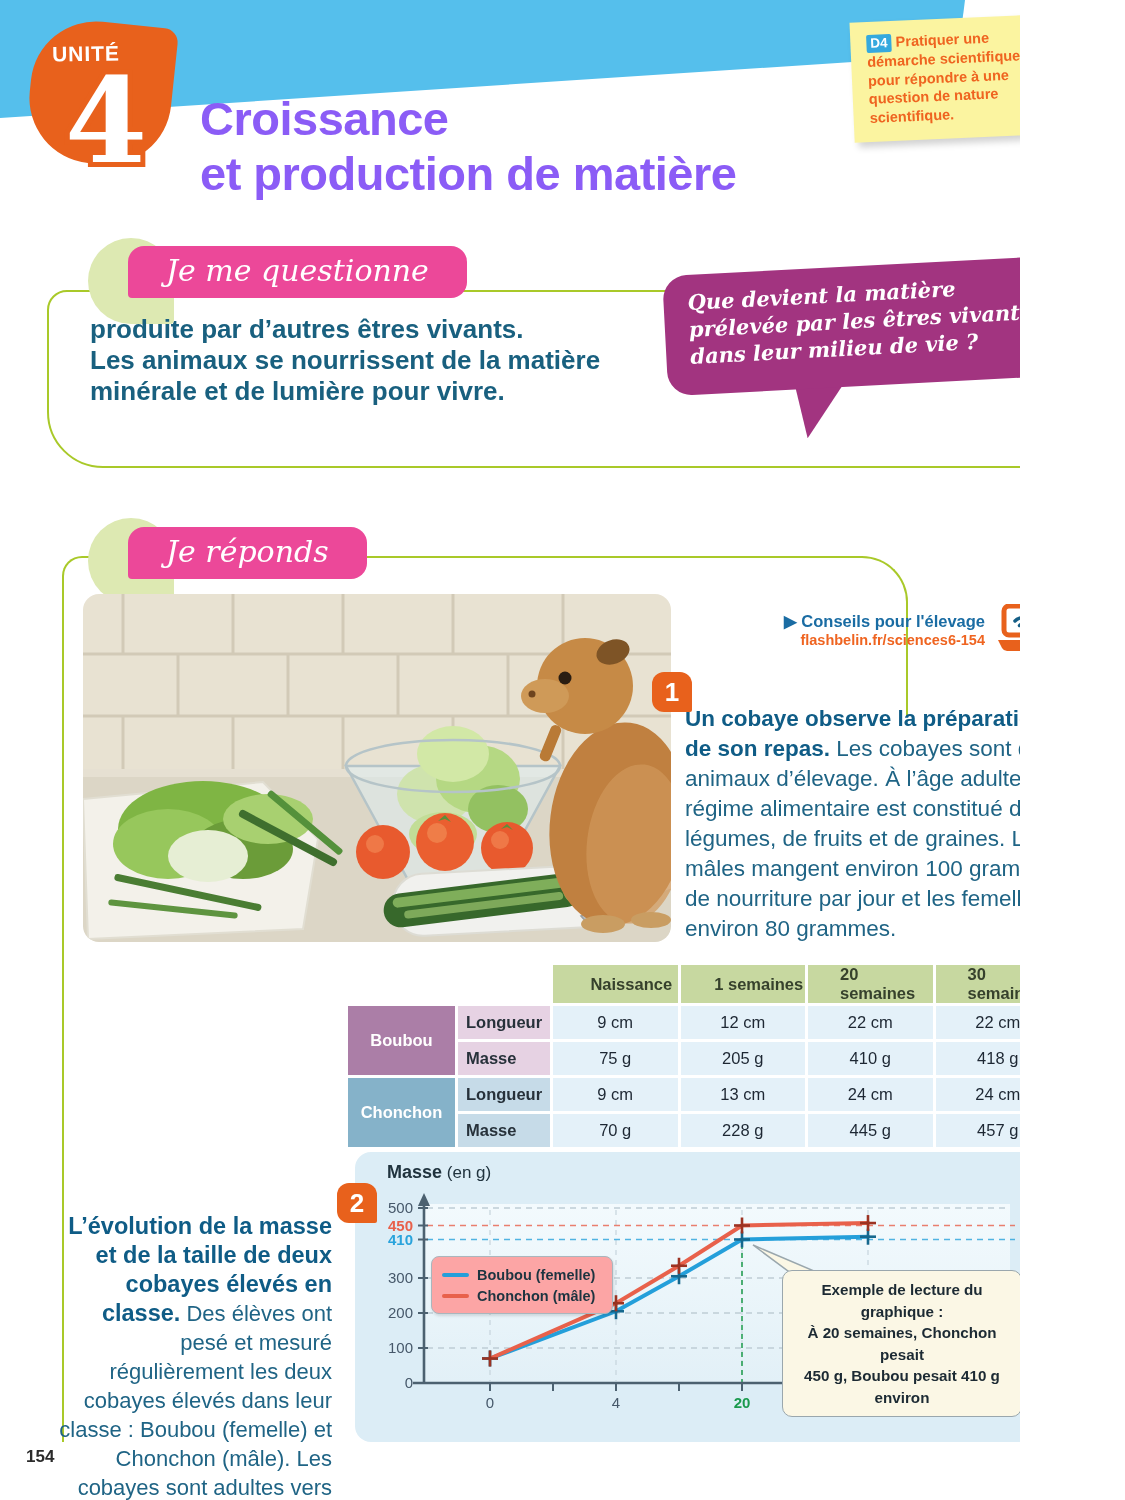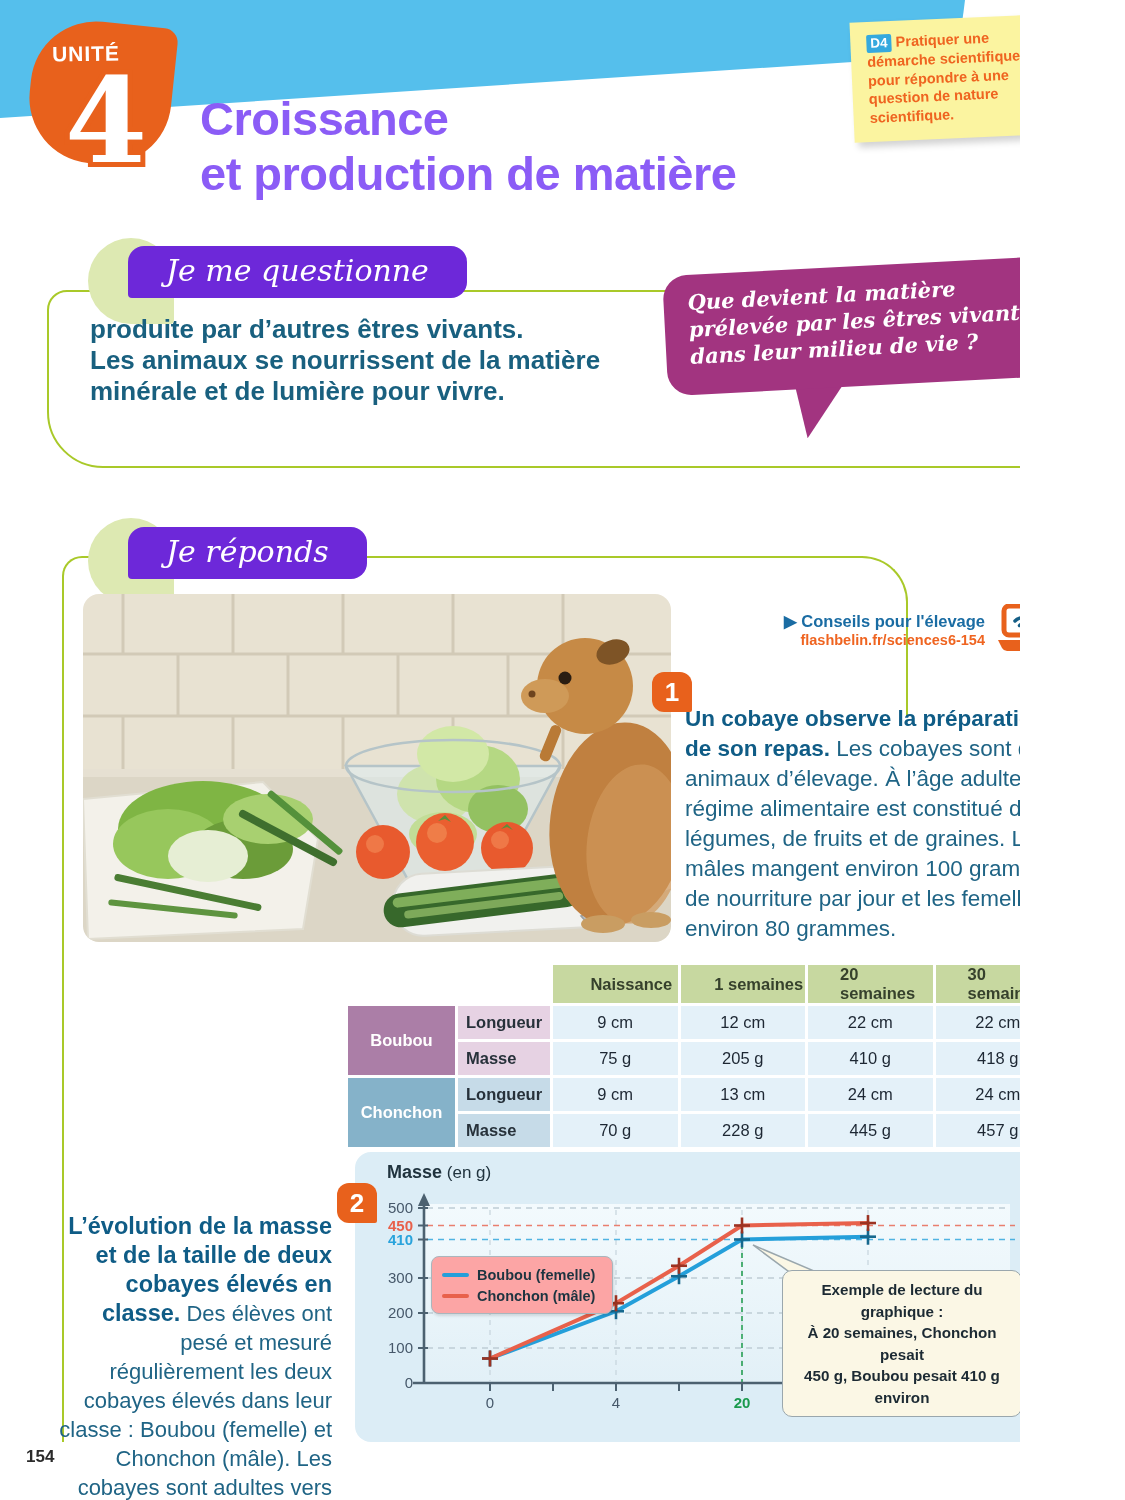--- a/index.html
+++ b/index.html
@@ -20,21 +20,21 @@
 
   .sticky-note{position:absolute;left:852px;top:18px;width:216px;height:120px;background:#fbf4a0;
                transform:rotate(-2.5deg);box-shadow:4px 5px 7px rgba(0,0,0,.18);
                padding:12px 12px 10px 16px;box-sizing:border-box;}
   .sticky-text{color:#ef6420;font-weight:bold;font-size:14.5px;line-height:1.28;}
   .d4-chip{display:inline-block;background:#35a9de;color:#fff;font-weight:bold;font-size:13.5px;
            padding:0 4px 1px 4px;border-radius:2px;margin-right:4px;}
 
   
   .leaf{position:absolute;width:86px;height:86px;background:#dde9b2;border-radius:44px 44px 4px 44px;}
-  .pill{position:absolute;background:#6d28d9;color:#fff;font-family:"DejaVu Serif",serif;
+  .pill{position:absolute;background:#ec4899;color:#fff;font-family:"DejaVu Serif",serif;
         font-style:italic;font-size:30px;padding:7px 38px 10px 38px;border-radius:16px 16px 16px 4px;}
 
   .qbox{position:absolute;left:47px;top:290px;width:1014px;height:178px;border:2.5px solid #a9c929;
         border-radius:20px 44px 12px 56px;box-sizing:border-box;}
   .qbody{position:absolute;left:90px;top:314px;width:640px;color:#19607f;font-weight:bold;
          font-size:26px;line-height:31px;}
 
   .bubble{position:absolute;left:665px;top:266px;width:392px;height:120px;background:#a23480;
           border-radius:24px;transform:rotate(-3deg);color:#fff;
           font-family:"DejaVu Serif",serif;font-style:italic;font-weight:bold;font-size:21px;

